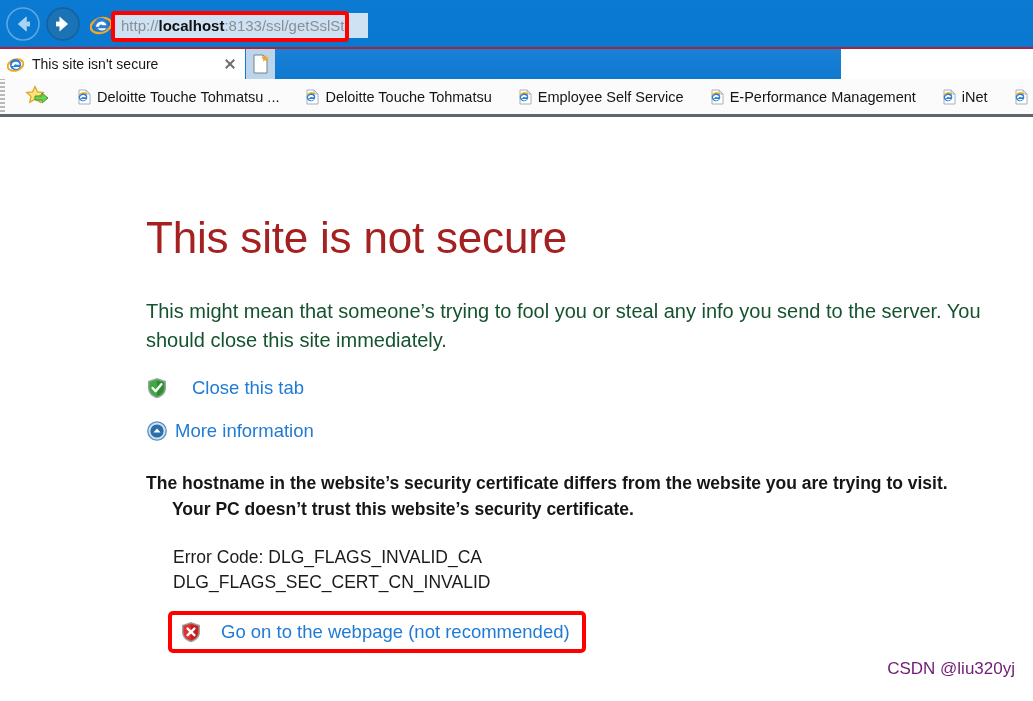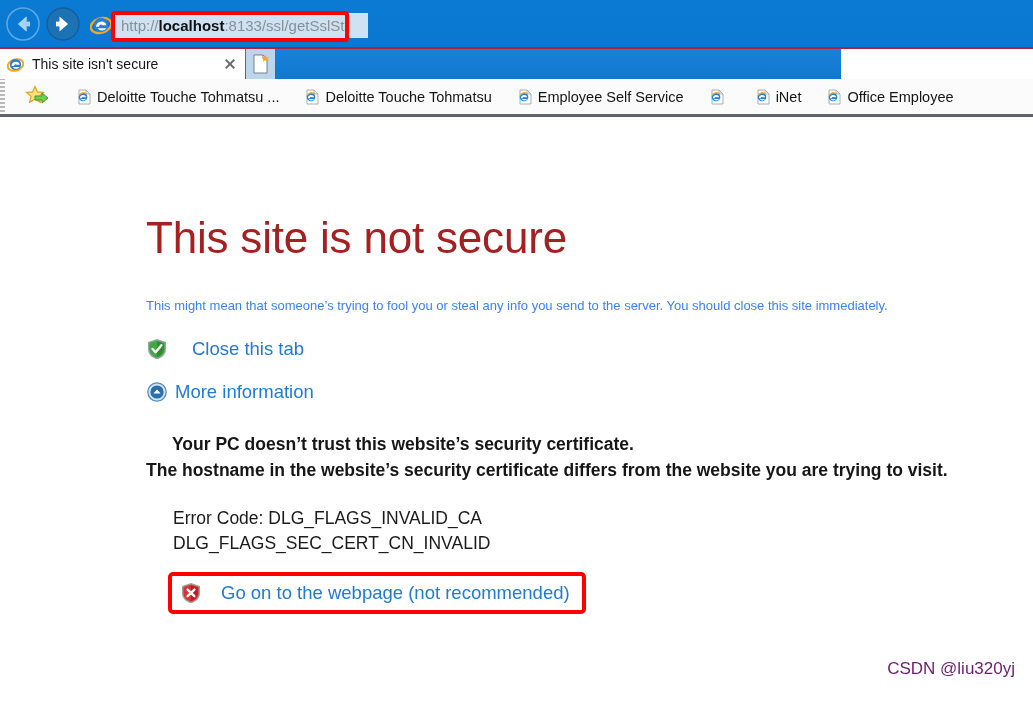--- a/index.html
+++ b/index.html
@@ -190,22 +190,22 @@
     font-weight: normal;
     color: #a52020;
     margin: 0;
     line-height: 1.05;
     letter-spacing: -0.2px;
   }
 
   #error-description {
     margin: 0;
     padding-top: 36px;
-    font-size: 13px;
-    color: #3b82f6;
+    font-size: 20px;
+    color: #14532d;
     line-height: 1.45;
     max-width: 855px;
   }
 
   .action-row {
     display: flex;
     align-items: center;
     margin-top: 22px;
   }
   .action-row.second { margin-top: 21px; }
@@ -400,20 +400,21 @@
     <span class="bm-icon">
       <svg viewBox="0 0 15 16" width="15" height="16">
         <path d="M2 1 h7 l4 4 v10 h-11 z" fill="#ffffff" stroke="#9aa7b0" stroke-width="0.9"></path>
         <path d="M9 1 v4 h4 z" fill="#e3e9ee" stroke="#9aa7b0" stroke-width="0.7"></path>
         <circle cx="6" cy="8" r="4.3" fill="#2a7fd4"></circle>
         <path d="M2.8 9.2 a3.3 3.3 0 0 1 6.4 -1 h-2.4 a1.3 1.3 0 0 0 -2.1 1 z" fill="#ffffff"></path>
         <path d="M3.7 10.1 h5.4 a3.2 3.2 0 0 1 -5.4 0 z" fill="#ffffff"></path>
         <path d="M2.2 6.4 a5 5 0 0 1 7.6 -1.3" fill="none" stroke="#f5a623" stroke-width="1.3"></path>
       </svg>
     </span>
+    <span class="bookmark-label">E-Performance Management</span>
   </span>
 
   <span class="bookmark-item">
     <span class="bm-icon">
       <svg viewBox="0 0 15 16" width="15" height="16">
         <path d="M2 1 h7 l4 4 v10 h-11 z" fill="#ffffff" stroke="#9aa7b0" stroke-width="0.9"></path>
         <path d="M9 1 v4 h4 z" fill="#e3e9ee" stroke="#9aa7b0" stroke-width="0.7"></path>
         <circle cx="6" cy="8" r="4.3" fill="#2a7fd4"></circle>
         <path d="M2.8 9.2 a3.3 3.3 0 0 1 6.4 -1 h-2.4 a1.3 1.3 0 0 0 -2.1 1 z" fill="#ffffff"></path>
         <path d="M3.7 10.1 h5.4 a3.2 3.2 0 0 1 -5.4 0 z" fill="#ffffff"></path>
@@ -464,22 +465,22 @@
           <circle cx="11" cy="11" r="9.2" fill="#cfe3f5" stroke="#5a8fbf" stroke-width="1.3"></circle>
           <circle cx="11" cy="11" r="6.6" fill="#2c6ea8"></circle>
           <path d="M7.4 12.6 L11 8.6 L14.6 12.6 Z" fill="#ffffff"></path>
         </svg>
       </span>
       <a id="more-info-link" href="#">More information</a>
     </div>
 
     <div id="more-info-panel">
 
+      <div class="cert-warning">The hostname in the website’s security certificate differs from the website you are trying to visit.</div>
       <div class="cert-warning indented">Your PC doesn’t trust this website’s security certificate.</div>
-      <div class="cert-warning">The hostname in the website’s security certificate differs from the website you are trying to visit.</div>
 
       <div id="error-code-block">
         <div>Error Code: DLG_FLAGS_INVALID_CA</div>
         <div>DLG_FLAGS_SEC_CERT_CN_INVALID</div>
       </div>
 
       <div id="goon-wrapper">
         <span id="goon-annotation"></span>
         <span id="goon-icon">
           <svg viewBox="0 0 22 22" width="22" height="22">

